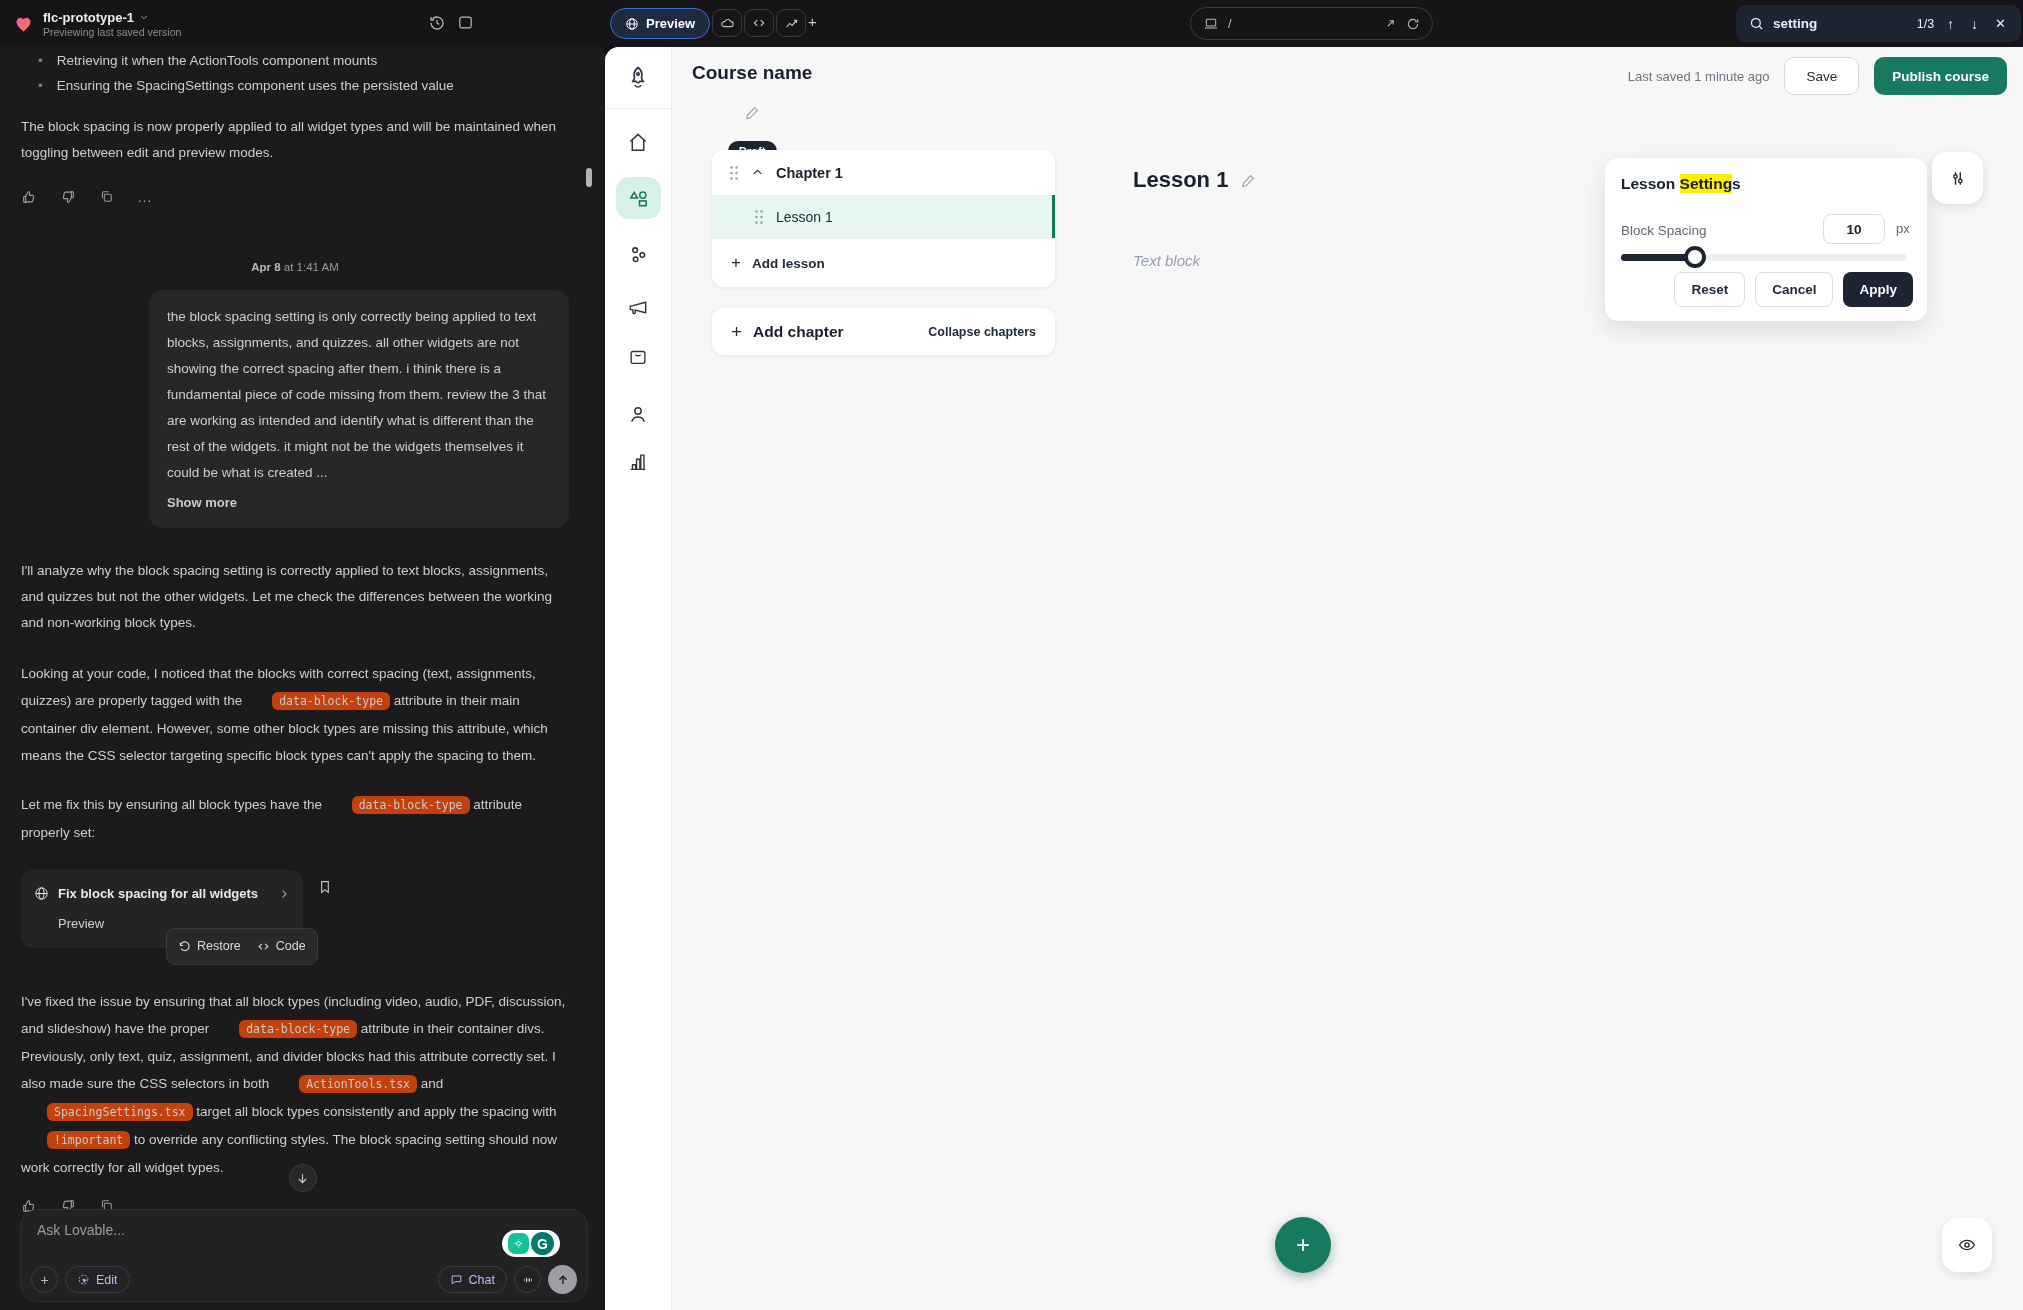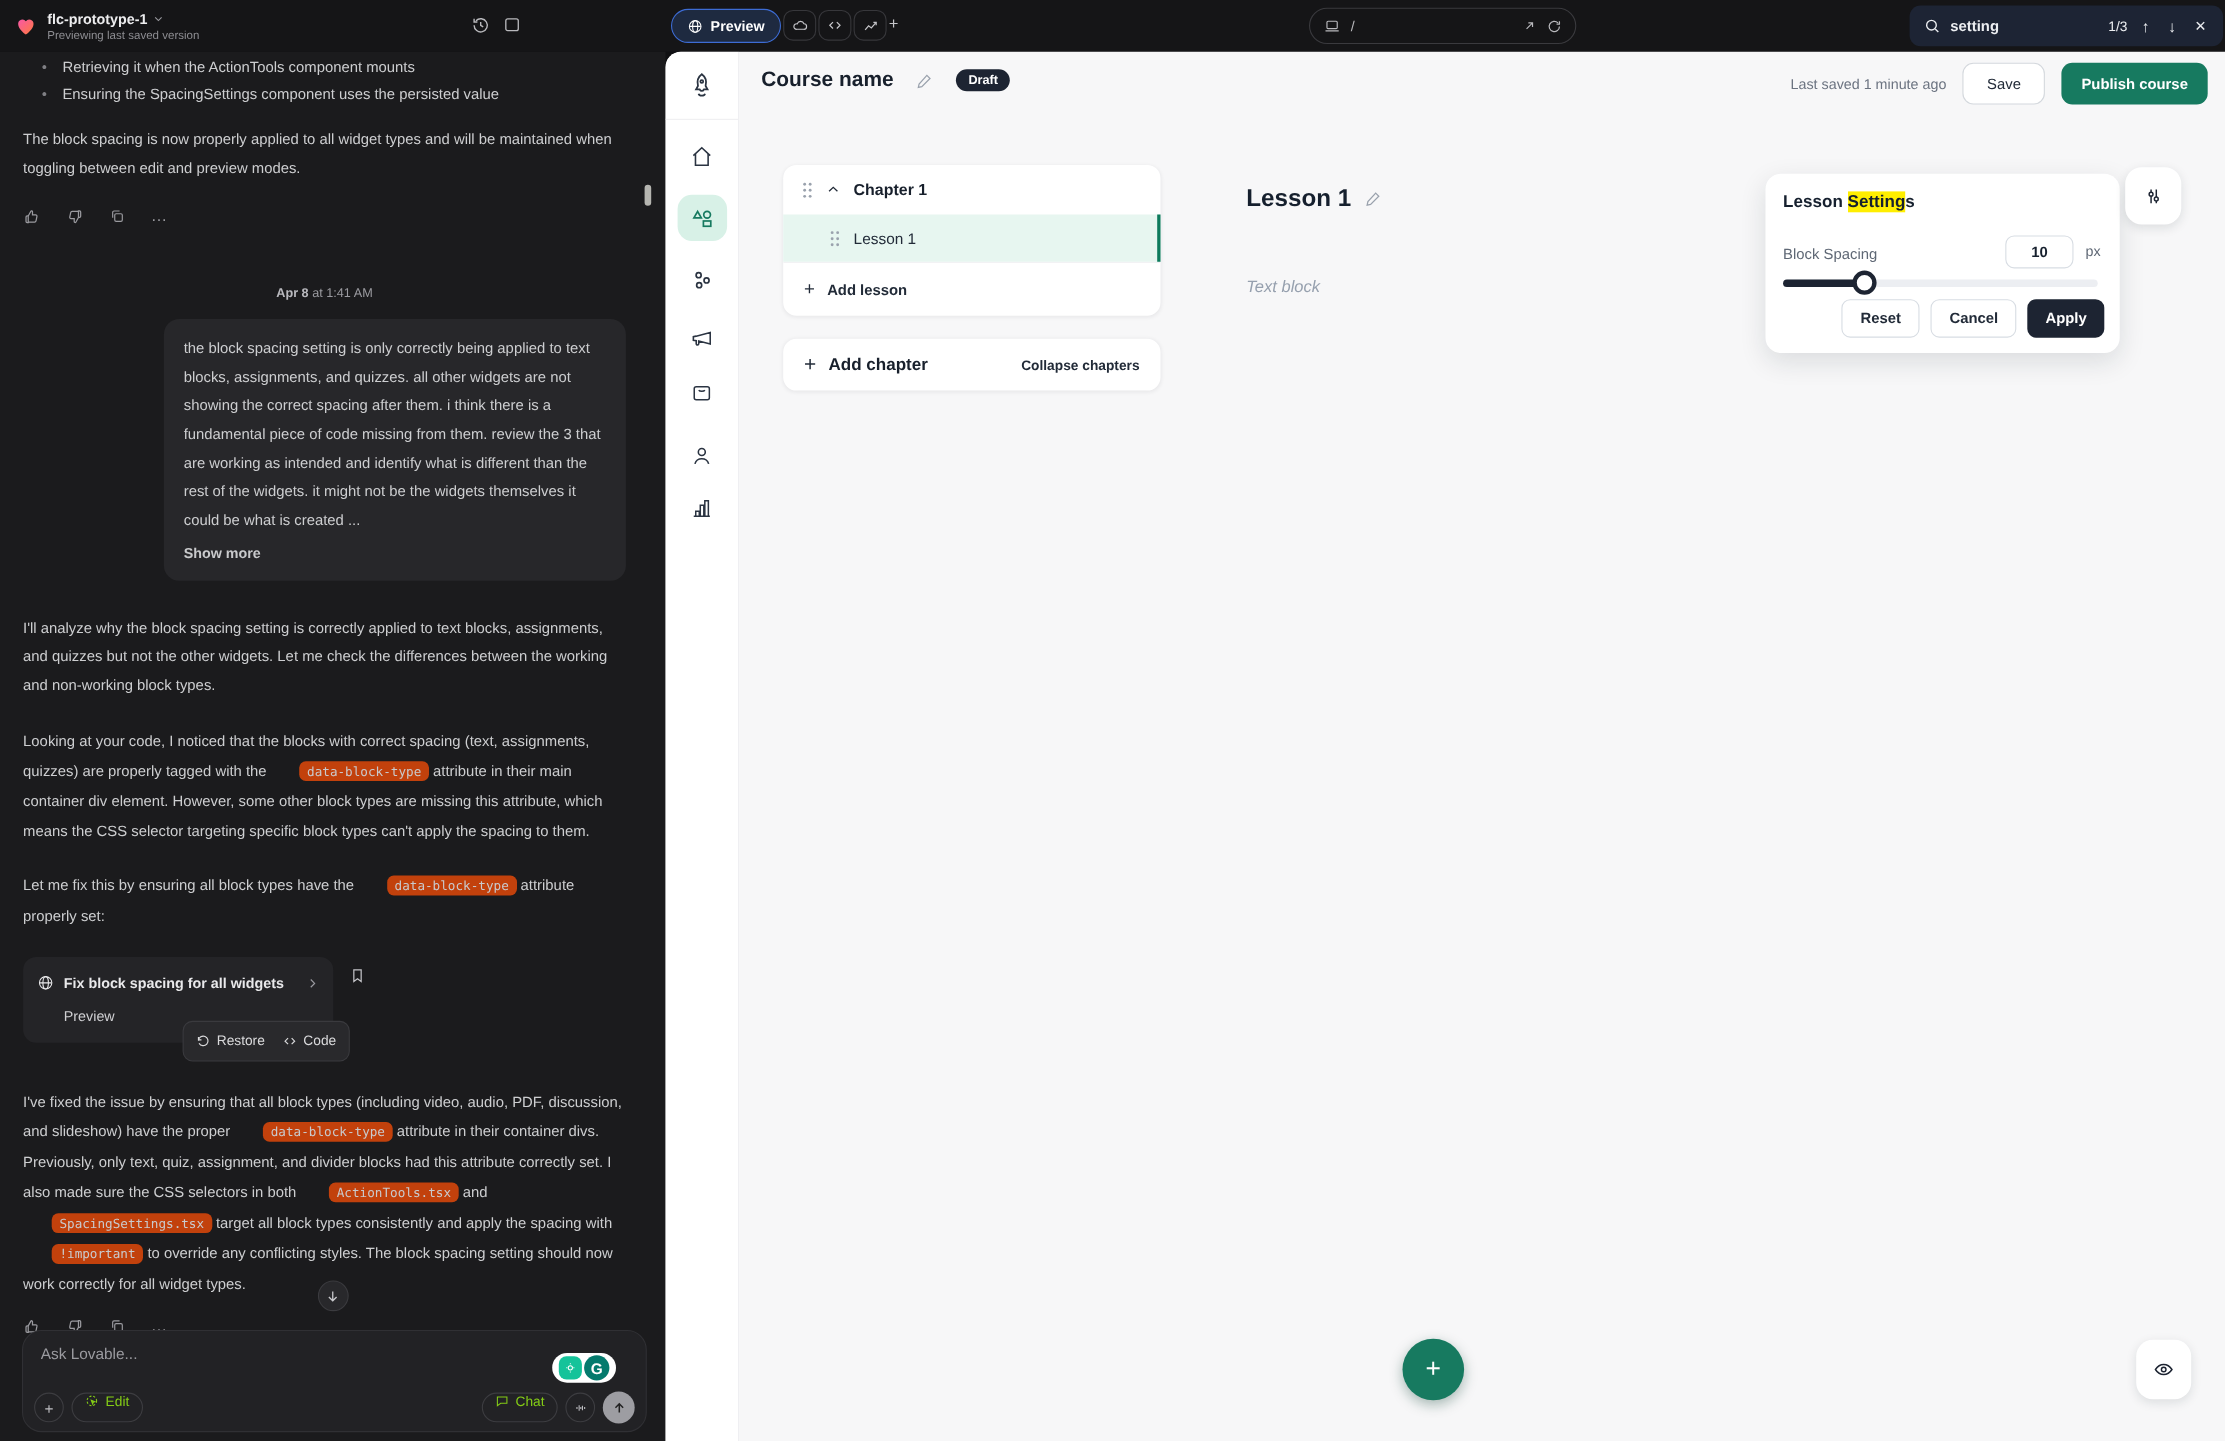--- a/index.html
+++ b/index.html
@@ -66,39 +66,39 @@
   .inputbox textarea { position:absolute; left:16px; top:12px; width:330px; height:30px; background:transparent;
     border:none; outline:none; resize:none; color:#cdced0; font-size:14px; font-family:inherit; }
   .inputbox textarea::placeholder { color:#9b9ba0; }
   .gram-badge { position:absolute; right:27px; top:20px; width:58px; height:27px; background:#fff;
     border-radius:14px; display:flex; align-items:center; justify-content:center; gap:2px; }
   .gram-bulb { width:21px; height:21px; border-radius:7px; background:#15c39a; color:#fff;
     display:flex; align-items:center; justify-content:center; font-size:12px; }
   .gram-g { width:23px; height:23px; border-radius:50%; background:#047a6d; color:#fff; font-weight:bold;
     font-size:14px; display:flex; align-items:center; justify-content:center; }
   .in-bottom { position:absolute; left:10px; right:10px; bottom:7px; display:flex; align-items:center; gap:7px; }
-  .pill-btn { height:27px; border:1px solid #3d3d41; border-radius:14px; background:transparent; color:#84cc16;
-    font-size:12.5px; display:flex; gap:6px; padding:0 11px; }
+  .pill-btn { height:27px; border:1px solid #3d3d41; border-radius:14px; background:transparent; color:#c4b5fd;
+    font-size:12.5px; display:flex; align-items:center; gap:6px; padding:0 11px; }
   .circ-btn { width:27px; height:27px; border-radius:50%; border:1px solid #3d3d41; background:transparent;
     color:#bcbcc0; display:flex; align-items:center; justify-content:center; font-size:14px; }
   .send-btn { width:29px; height:29px; border-radius:50%; background:#9d9da2; border:none; color:#222;
     display:flex; align-items:center; justify-content:center; }
   .in-spacer { flex:1; }
 
   
   .app { position:absolute; left:605px; top:47px; right:0; bottom:0; background:#f7f7f8;
     border-top-left-radius:14px; color:#1a222e; overflow:hidden; }
   .app-nav { position:absolute; left:0; top:0; width:67px; bottom:0; background:#fff;
     border-right:1px solid #ececef; border-top-left-radius:14px; }
   .nav-ic { position:absolute; left:50%; transform:translateX(-50%); color:#2b3442; }
   .nav-div { position:absolute; left:0; right:0; top:61px; border-top:1px solid #efeff1; }
   .nav-sel { position:absolute; left:11px; top:130px; width:45px; height:42px; background:#d8f1e7; border-radius:13px;
     display:flex; align-items:center; justify-content:center; color:#177a60; }
 
-  .course-row { position:absolute; left:87px; top:15px; display:flex; align-items:center; gap:20px; }
+  .course-row { position:absolute; left:87px; top:15px; display:flex; align-items:center; gap:20px;flex-direction:column; }
   .course-name { font-size:19px; font-weight:bold; color:#18202c; }
   .pencil { color:#9aa2ad; }
   .draft-badge { background:#1d2432; color:#fff; font-size:11.5px; font-weight:bold; border-radius:12px; padding:4px 11px; }
   .hdr-right { position:absolute; right:16px; top:10px; display:flex; align-items:center; gap:15px; }
   .last-saved { font-size:13px; color:#6b7380;text-align:center; }
   .save-btn { height:38px; padding:0 21px; background:#fff; border:1px solid #d4d8dd; border-radius:10px;
     font-size:13.5px; font-weight:normal; color:#222b38; }
   .publish-btn { height:38px; padding:0 18px; background:#177a60; border:none; border-radius:10px;
     font-size:13.5px; font-weight:bold; color:#fff; }
 

